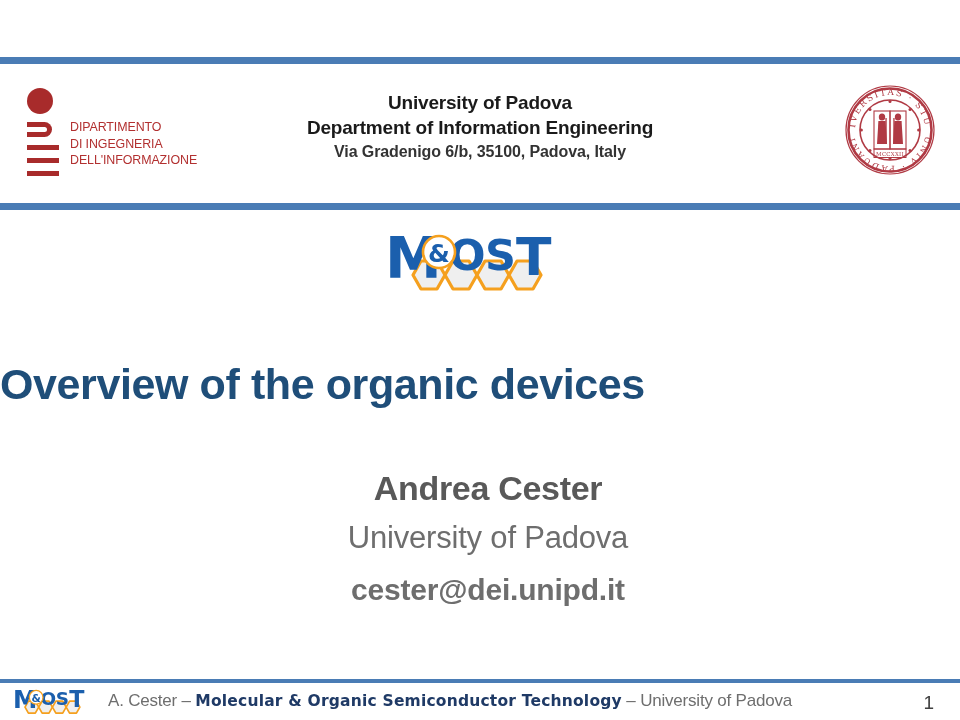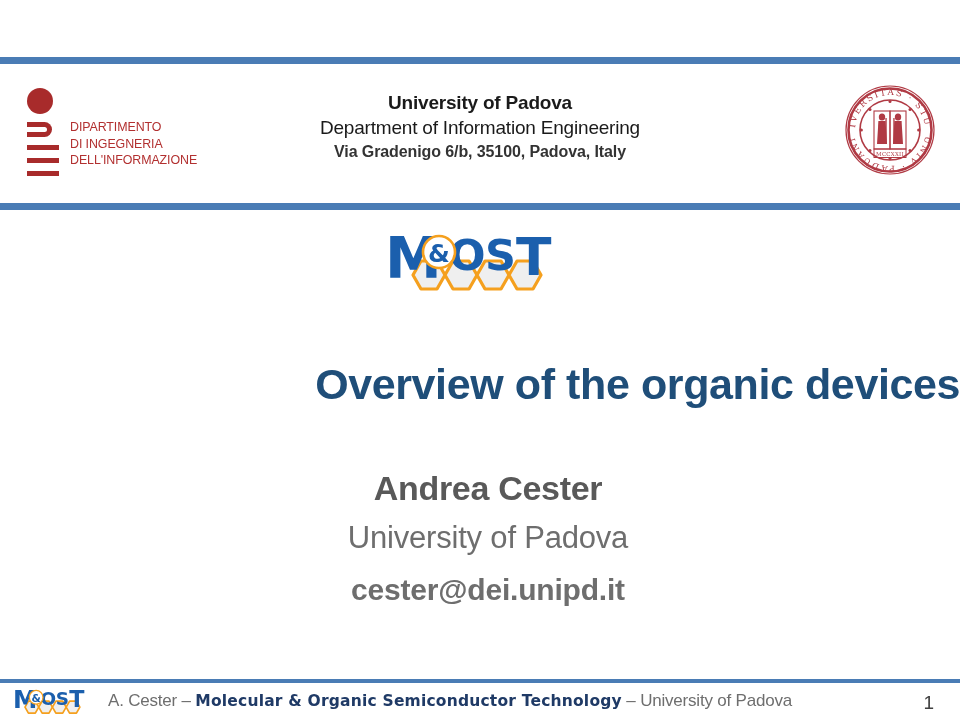--- a/index.html
+++ b/index.html
@@ -114,21 +114,21 @@
     color: #1a1a1a;
   }
   .hc-line1 {
     font-size: 19px;
     font-weight: bold;
     line-height: 25px;
     letter-spacing: -0.2px;
   }
   .hc-line2 {
     font-size: 19px;
-    font-weight: normal;
+    font-weight: bold;
     line-height: 25px;
     letter-spacing: -0.2px;
   }
   .hc-line3 {
     font-size: 16px;
     font-weight: bold;
     line-height: 24px;
     color: #333333;
     letter-spacing: -0.1px;
   }
@@ -150,21 +150,21 @@
     width: 186px;
     height: 70px;
   }
 
   
   .title {
     position: absolute;
     left: 0;
     top: 358px;
     width: 960px;
-    text-align: right;
+    text-align: left;
     color: #1f4e79;
     font-size: 43px;
     font-weight: bold;
     letter-spacing: -0.4px;
     line-height: 52px;
   }
 
   
   .author-block {
     position: absolute;

